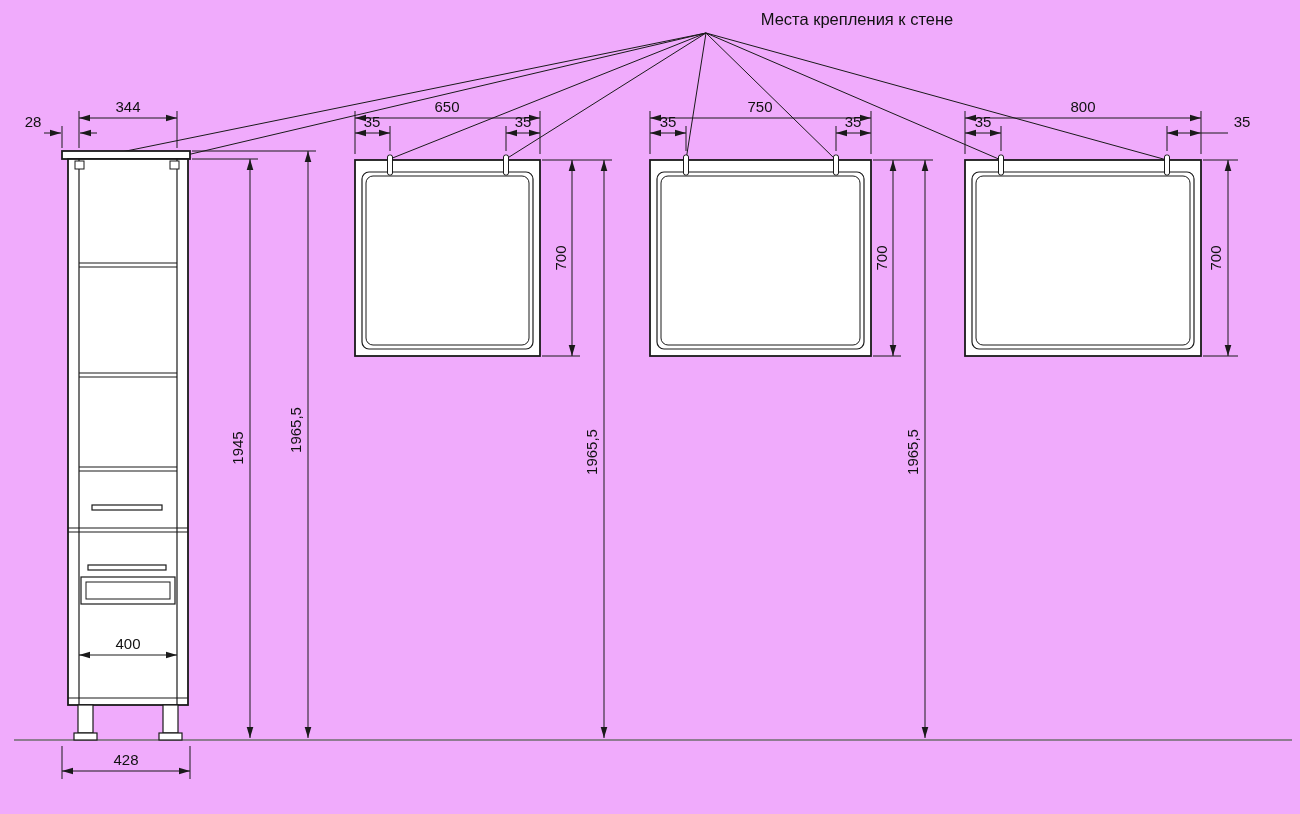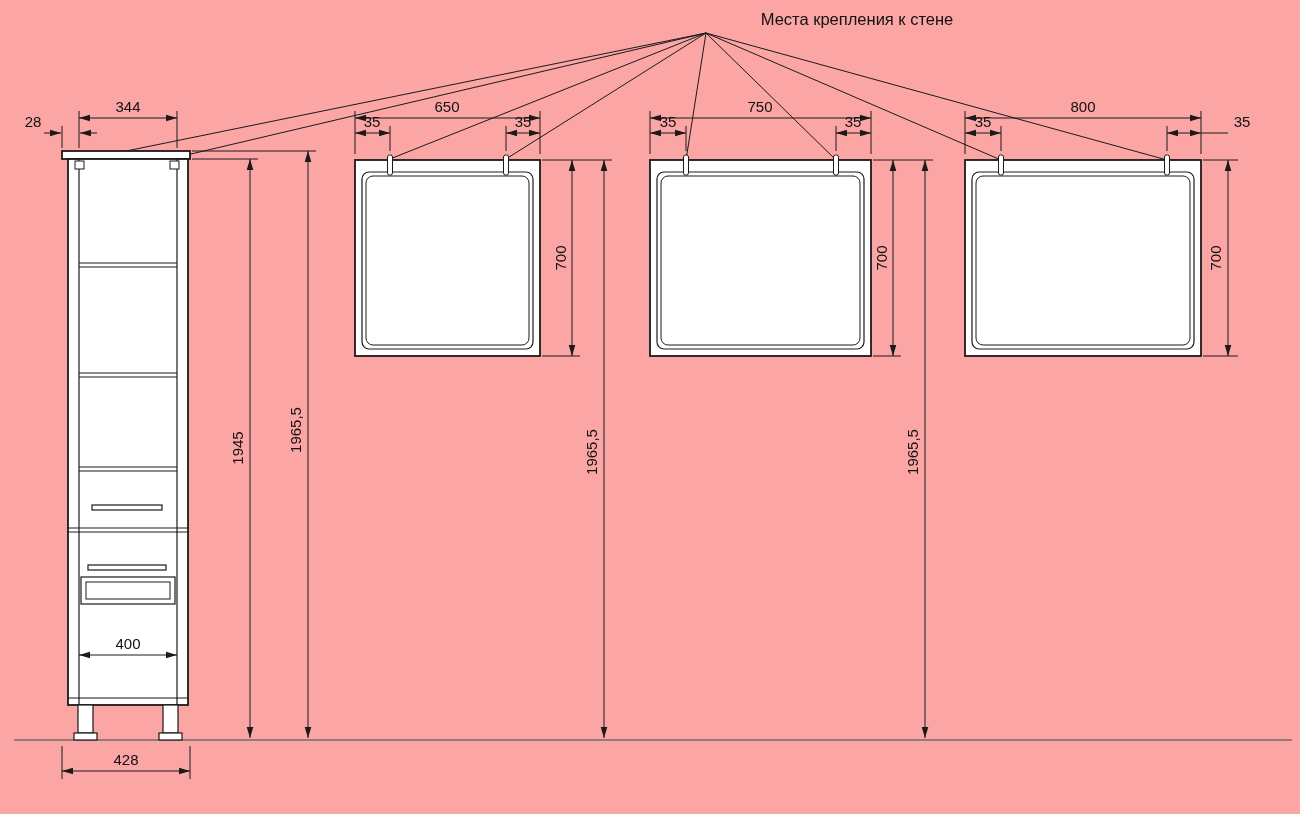--- a/index.html
+++ b/index.html
@@ -1,16 +1,16 @@
 <!DOCTYPE html>
 <html><head>
 <meta charset="utf-8">
 <style>
   html,body{margin:0;padding:0;background:#ffffff;}
-  .frame{width:1300px;height:814px;position:relative;background:#fca5a5;overflow:hidden;}
+  .frame{width:1300px;height:814px;position:relative;background:#f0abfc;overflow:hidden;}
   svg{display:block;}
   text{font-family:"Liberation Sans","DejaVu Sans",sans-serif;fill:#111111;}
   .dim-label{font-size:15px;text-anchor:middle;}
   .title-label{font-size:16.5px;text-anchor:middle;}
   .s12{stroke:#1a1a1a;stroke-width:1.2;fill:none;}
   .s10{stroke:#1a1a1a;stroke-width:1;fill:none;}
   .fw18{fill:#ffffff;stroke:#1a1a1a;stroke-width:1.8;}
   .fw12{fill:#ffffff;stroke:#1a1a1a;stroke-width:1.2;}
   .fw10{fill:#ffffff;stroke:#1a1a1a;stroke-width:1;}
   .dim{stroke:#1a1a1a;stroke-width:1;fill:none;}

